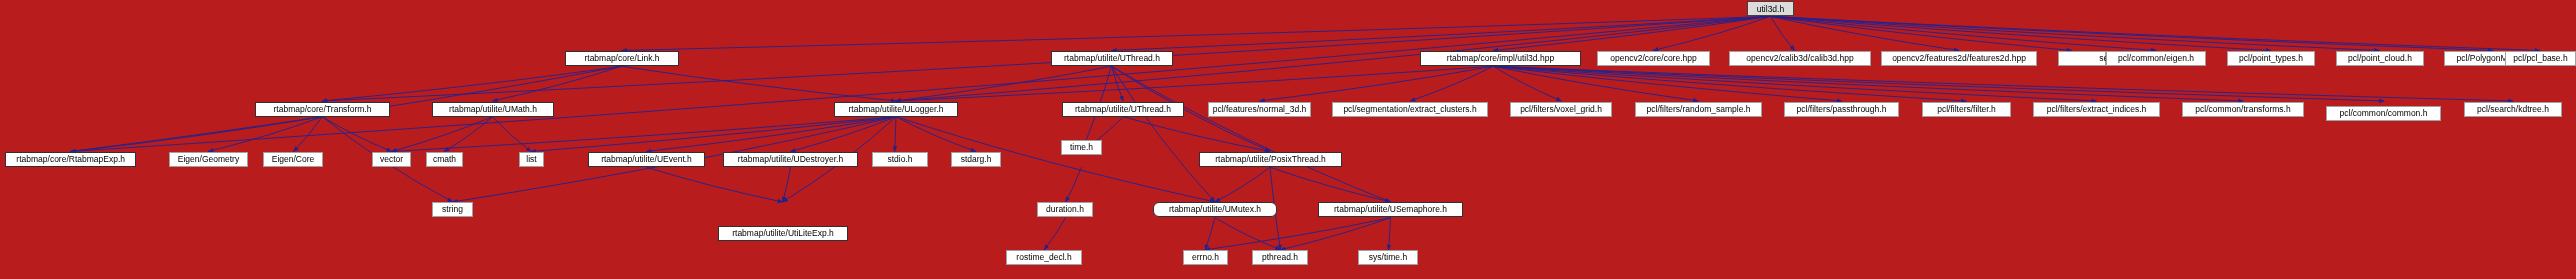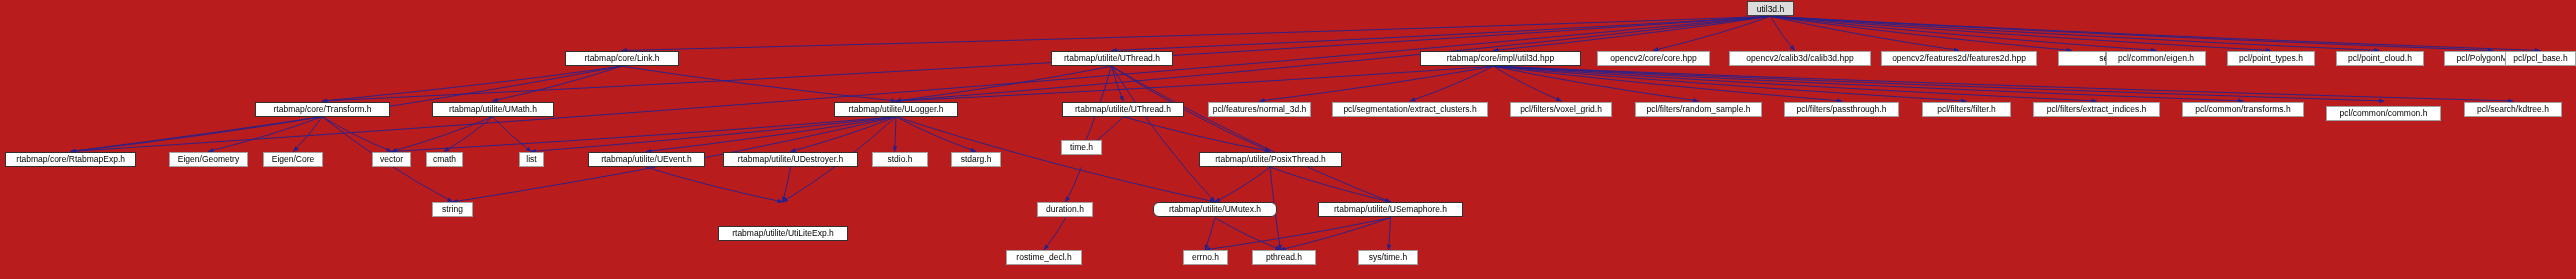--- a/index.html
+++ b/index.html
@@ -258,21 +258,21 @@
       </div>
       <div class="node hl" style="left: 1318px; top: 202px; width: 145px;">
         <span>rtabmap/utilite/USemaphore.h</span>
       </div>
       <div class="node" style="left: 1006px; top: 250px; width: 76px;">
         <span>rostime_decl.h</span>
       </div>
       <div class="node" style="left: 1183px; top: 250px; width: 45px;">
         <span>errno.h</span>
       </div>
-      <div class="node" style="left: 1252px; top: 250px; width: 64px;">
+      <div class="node" style="left: 1252px; top: 250px; width: 56px;">
         <span>pthread.h</span>
       </div>
       <div class="node" style="left: 1358px; top: 250px; width: 60px;">
         <span>sys/time.h</span>
       </div>
     </div>
 </div>
 
 
 </body></html>

